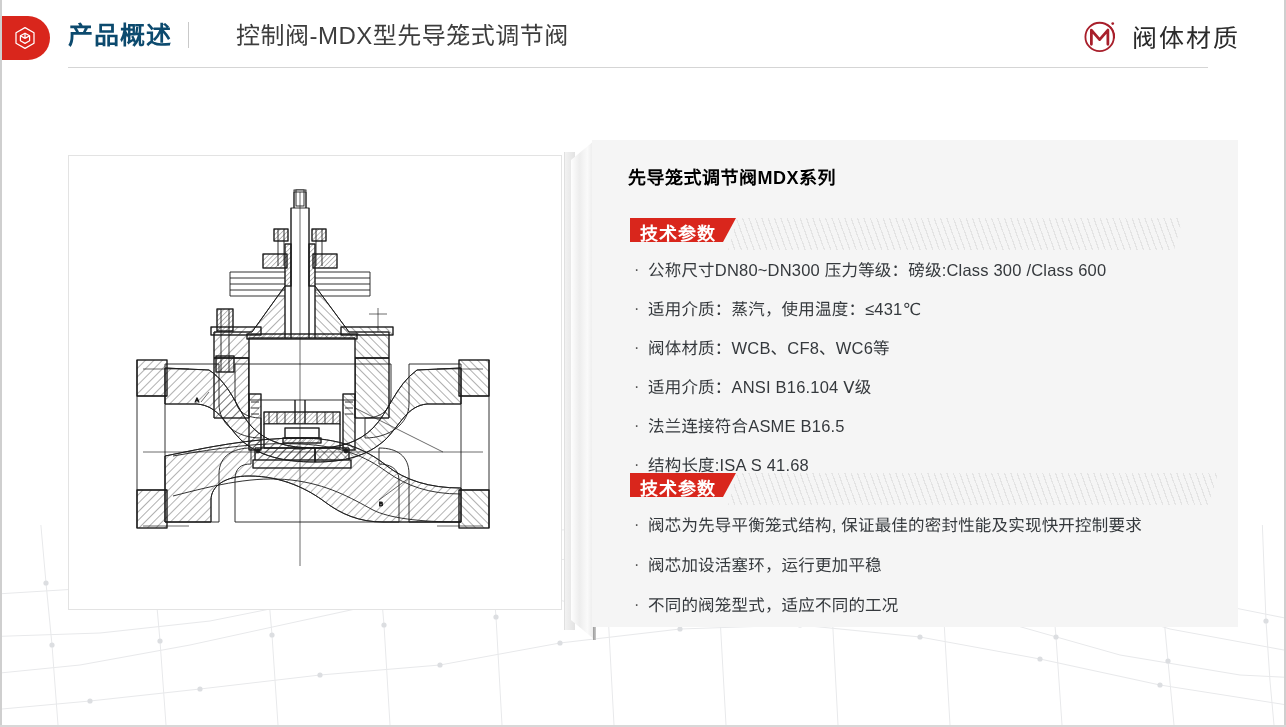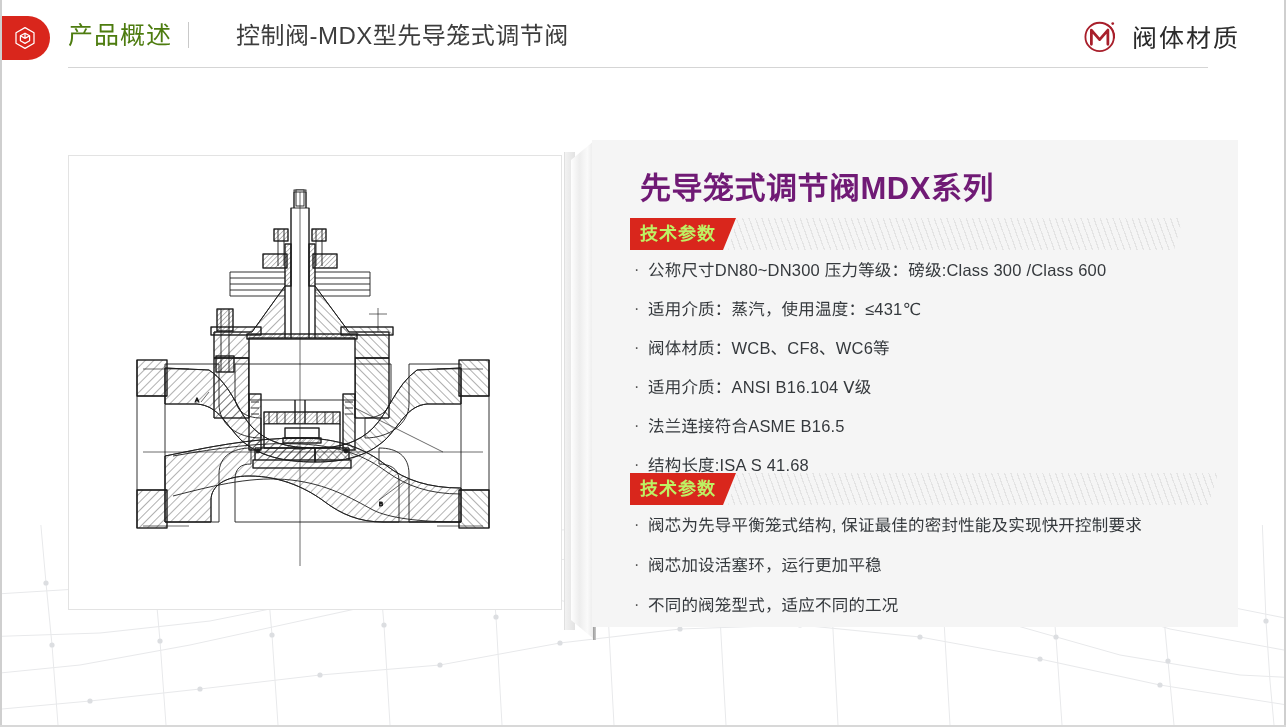--- a/index.html
+++ b/index.html
@@ -71,22 +71,22 @@
   .header-title-zone {
     position: absolute;
     left: 68px;
     top: 16px;
     display: flex;
     align-items: baseline;
     height: 38px;
   }
   .header-title-main {
     font-size: 25px;
-    font-weight: normal;
-    color: #4d7c0f;
+    font-weight: bold;
+    color: #0c4a6e;
     letter-spacing: 1px;
     line-height: 38px;
   }
   .header-divider {
     width: 1px;
     height: 26px;
     background: #c9c9c9;
     margin: 0 16px;
     align-self: center;
   }
@@ -178,44 +178,44 @@
   .panel-inner {
     position: absolute;
     left: 0; top: 0;
     width: 646px;
     height: 487px;
     padding: 0;
   }
 
   .spec-title {
     position: absolute;
-    left: 48px;
+    left: 36px;
     top: 23px;
-    font-size: 31px;
+    font-size: 18px;
     font-weight: bold;
-    color: #701a75;
+    color: #000000;
     letter-spacing: 0.5px;
     white-space: nowrap;
   }
 
   
   .section-head {
     position: absolute;
     left: 38px;
     height: 32px;
   }
   .section-head.sec-tech { top: 78px; }
   .section-head.sec-struct { top: 333px; }
 
   .sec-tag {
     position: absolute;
     left: 0; top: 0;
-    height: 32px;
+    height: 24px;
     background: #d9261c;
-    color: #bef264;
+    color: #ffffff;
     font-size: 18px;
     font-weight: bold;
     line-height: 32px;
     padding: 0 20px 0 10px;
     letter-spacing: 1px;
     clip-path: polygon(0 0, 100% 0, calc(100% - 13px) 100%, 0 100%);
     white-space: nowrap;
   }
   .sec-hatch {
     position: absolute;

